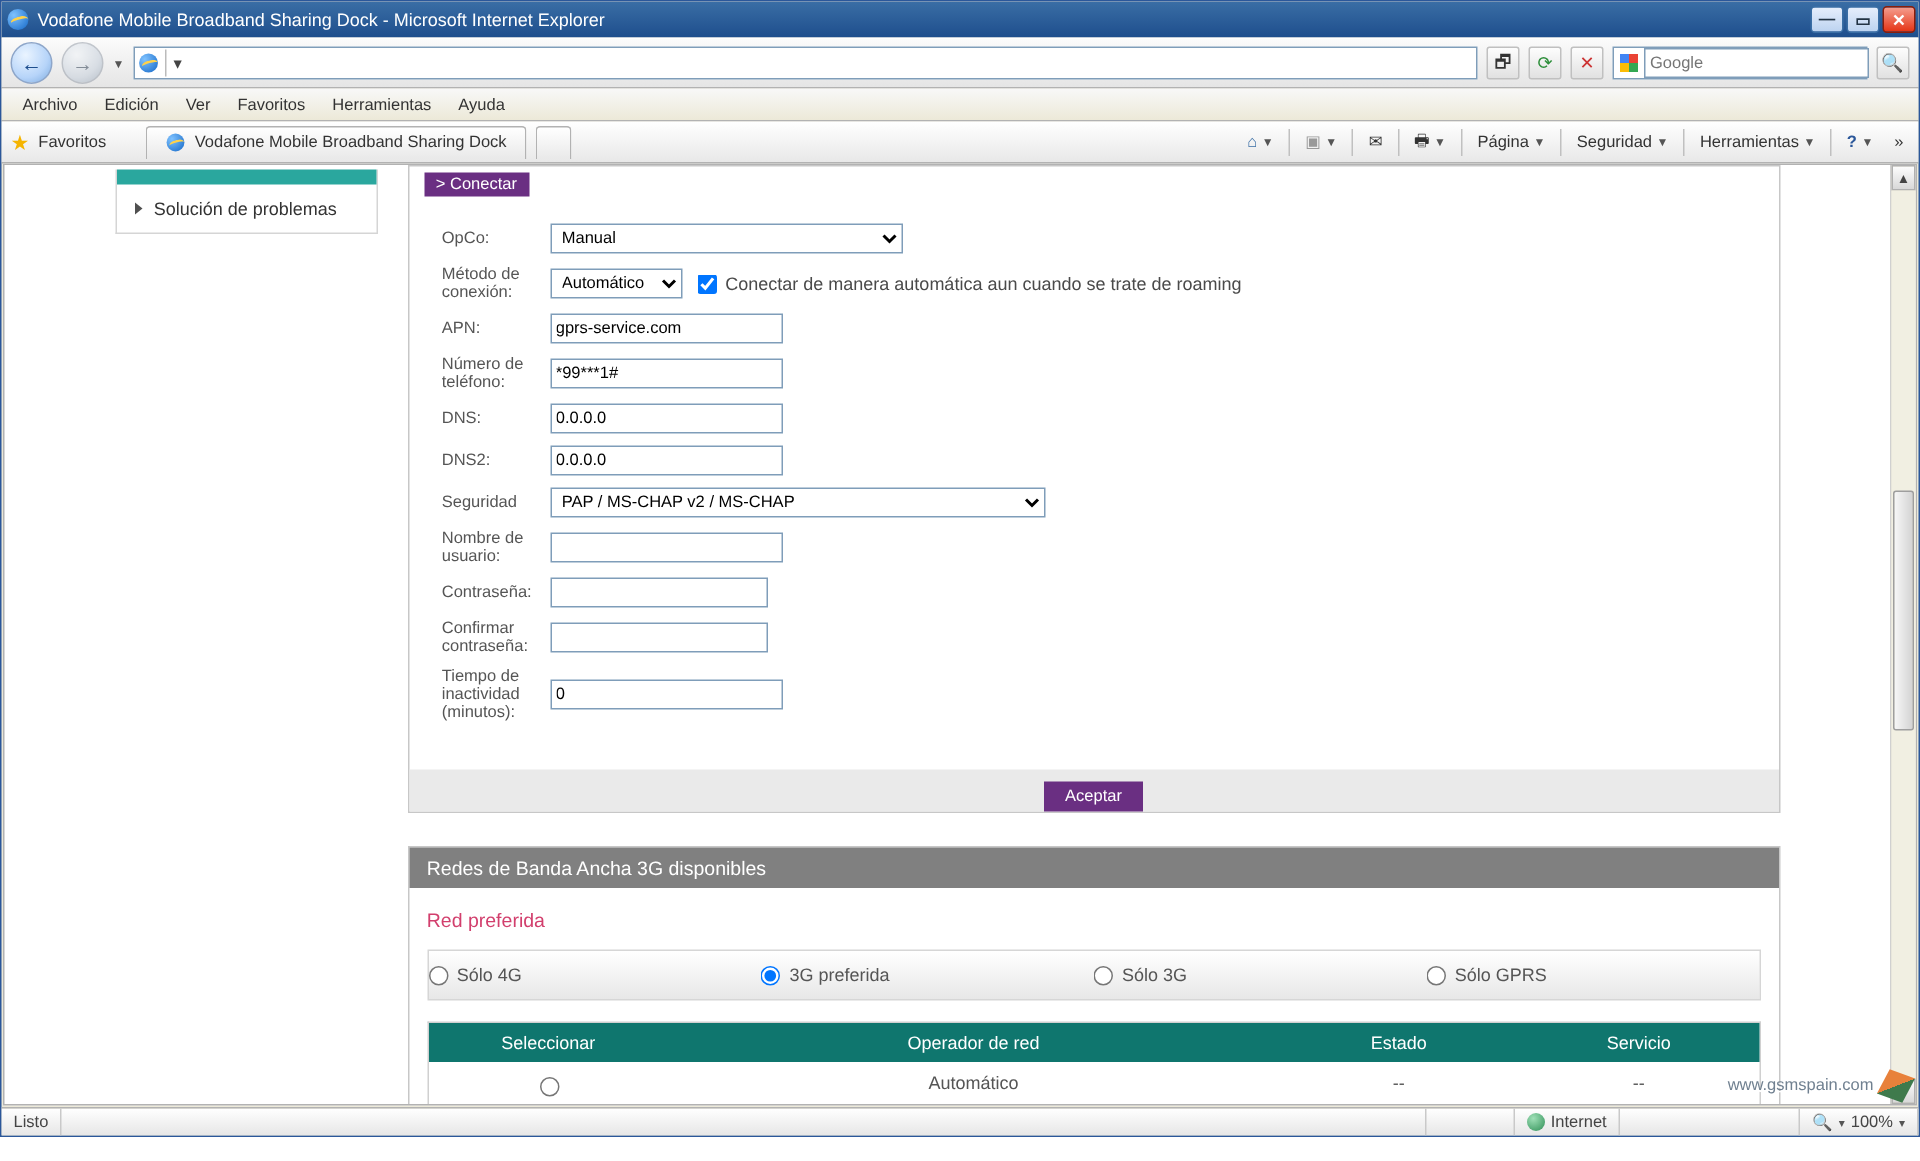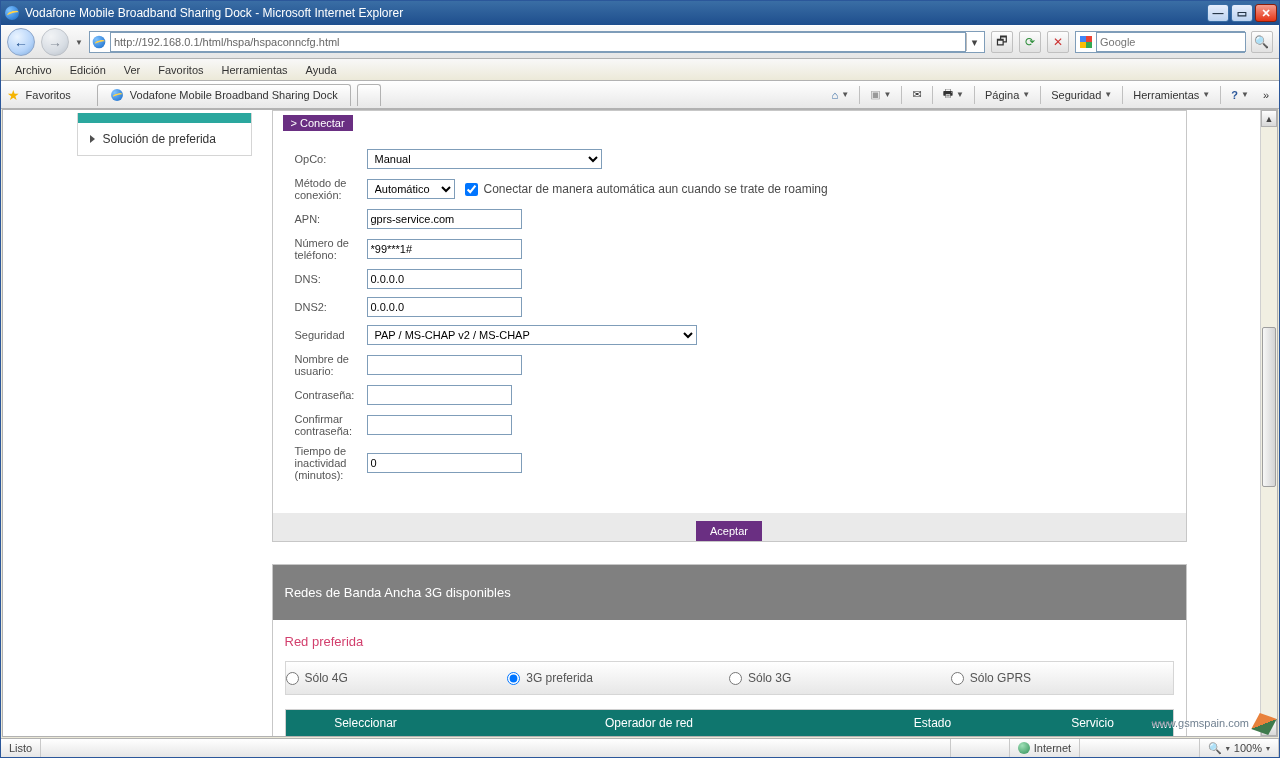--- a/index.html
+++ b/index.html
@@ -68,21 +68,21 @@
 select,input[type=text],input[type=password]{border:1px solid #7f9db9;background:#fff;font-size:11px;height:20px;padding:1px 3px}
 .sel-wide{width:235px}
 .sel-auto{width:88px}
 .inp{width:155px}
 .inpw{width:330px}
 .chk{margin:0 6px 0 10px}
 .actions{margin-top:14px;height:28px;background:#eaeaea;display:flex;align-items:flex-end;justify-content:center}
 .btn-accept{background:#6a2f82;color:#fff;border:none;height:20px;padding:0 14px;font-size:11px}
 
 .panel2{border:1px solid #c7c7c7;margin-top:22px;background:#fff}
-.p2head{background:#808080;color:#fff;font-size:13px;padding:20px 12px}
+.p2head{background:#808080;color:#fff;font-size:13px;padding:6px 12px}
 .p2sub{color:#d23f6d;font-weight:normal;font-size:13px;padding:14px 12px 6px}
 .radios{margin:6px 12px 14px;border:1px solid #d6d6d6;background:linear-gradient(#fff,#e7e7e7);height:34px;display:flex;align-items:center}
 .ropt{flex:1;display:flex;align-items:center;justify-content:flex-start;gap:6px;color:#555;font-size:12px}
 .ropt input{margin:0}
 
 .nettable{margin:0 12px 0;border:1px solid #d0d0d0;border-bottom:none}
 .nettable .hd{display:flex;background:#0f766e;color:#fff;font-size:12px}
 .nettable .hd div{padding:6px 4px;text-align:center}
 .nettable .tr{display:flex;border-bottom:1px solid #e0e0e0;font-size:12px;color:#555}
 .nettable .tr div{padding:7px 4px;text-align:center}
@@ -115,21 +115,20 @@
       <div class="winbtn close">✕</div>
     </div>
   </div>
 
   <div class="navrow">
     <div class="navbtn">←</div>
     <div class="navbtn dis">→</div>
     <span class="caret">▼</span>
     <div class="addr">
       <span class="ie-e"></span>
-      <input type="text" value="http://192.168.0.1/html/hspa/hspaconncfg.html" style="">
       <span class="dd">▾</span>
     </div>
     <div class="tbbtn">🗗</div>
     <div class="tbbtn" style="color:#2f8f3c">⟳</div>
     <div class="tbbtn" style="color:#c33">✕</div>
     <div class="search">
       <span class="gicon">
           <span></span>
           <span></span>
           <span></span>
@@ -208,21 +207,21 @@
   <div class="viewport">
     <div class="page">
       <div class="sitewrap">
         <div class="site">
 
           <div class="leftcol">
             <div class="sidebox">
               <div class="sidehead"></div>
               <div class="sideitem">
                 <span class="sidecaret"></span>
-                <span>Solución de preferida</span>
+                <span>Solución de problemas</span>
               </div>
             </div>
           </div>
 
           <div class="main">
 
             <div class="panel">
               <div class="conectar">
                   <span>&gt; Conectar</span>
                 </div>

